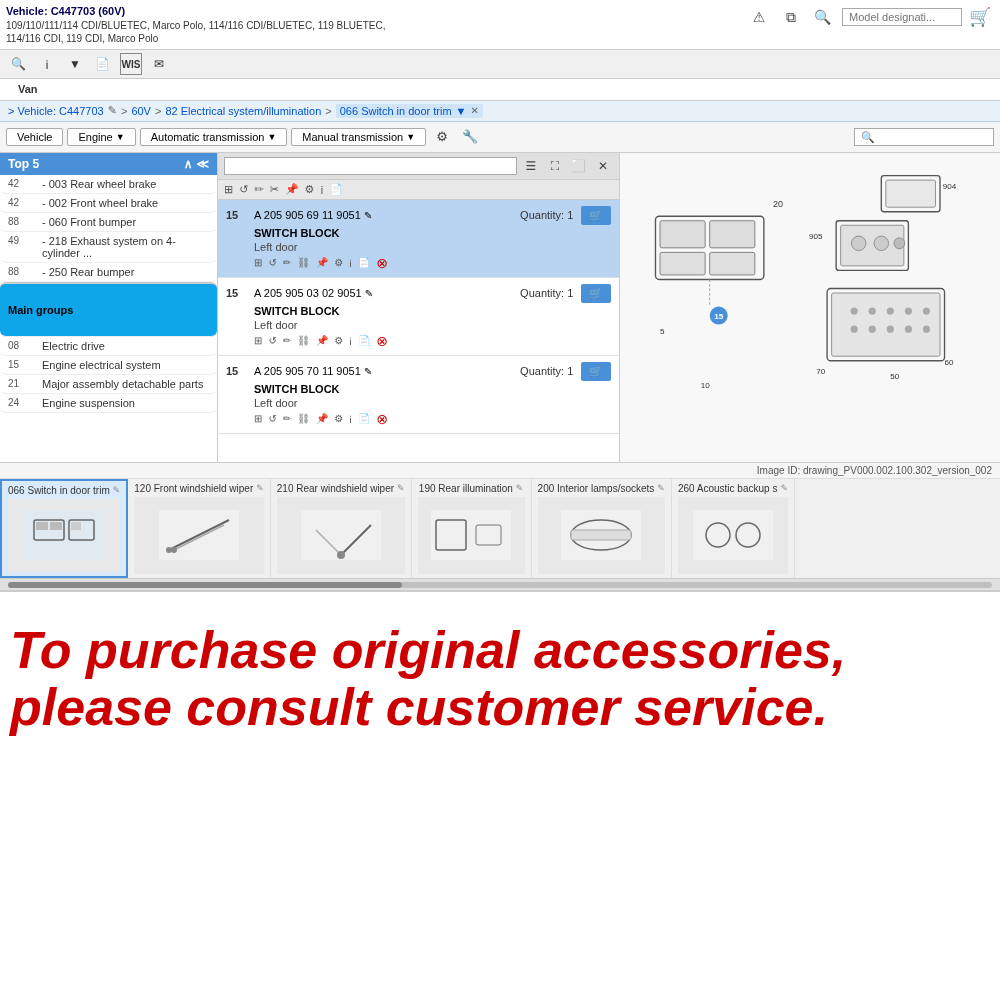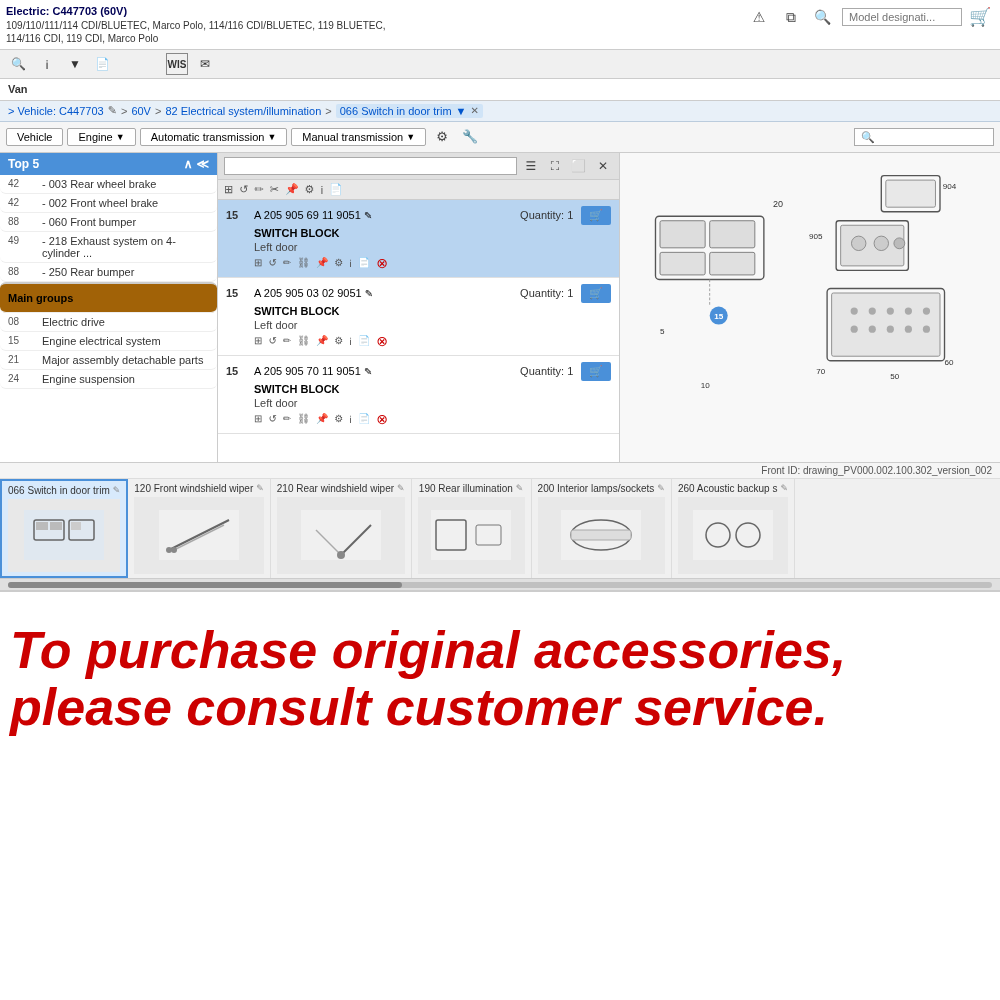--- a/index.html
+++ b/index.html
@@ -8,21 +8,21 @@
     
     .top-bar { display: flex; align-items: flex-start; background: #fff; border-bottom: 1px solid #ccc; padding: 4px 6px; gap: 8px; }
     .top-bar-left { flex: 1; font-size: 11px; color: #333; line-height: 1.4; }
     .top-bar-vehicle { font-weight: bold; color: #005; font-size: 11px; }
     .top-bar-right { display: flex; align-items: center; gap: 6px; flex-shrink: 0; }
     .icon-btn { width: 26px; height: 26px; display: flex; align-items: center; justify-content: center; cursor: pointer; font-size: 14px; color: #444; border: none; background: none; }
     .search-input-top { border: 1px solid #aaa; padding: 2px 6px; font-size: 11px; width: 120px; }
     .cart-btn { font-size: 18px; color: #333; cursor: pointer; }
 
     
-    .van-row { background: #fff; border-bottom: 1px solid #ccc; padding: 2px 8px; font-size: 11px; color: #333; line-height: 1.5; }
+    .van-row { background: #fff; border-bottom: 1px solid #ccc; padding: 2px 18px; font-size: 11px; color: #333; line-height: 1.5; }
 
     
     .breadcrumb { background: #e8f0f8; border-bottom: 1px solid #bcd; padding: 3px 8px; font-size: 11px; display: flex; align-items: center; gap: 4px; flex-wrap: wrap; }
     .breadcrumb span { color: #05c; cursor: pointer; }
     .breadcrumb .sep { color: #666; }
     .breadcrumb .current { background: #d0e4f7; padding: 1px 4px; border-radius: 2px; color: #333; display: flex; align-items: center; gap: 4px; }
     .breadcrumb .current .x { color: #666; cursor: pointer; font-size: 10px; }
 
     
     .toolbar { display: flex; align-items: center; background: #f5f5f5; border-bottom: 1px solid #ccc; padding: 3px 6px; gap: 4px; }
@@ -38,21 +38,21 @@
     
     .main-layout { display: flex; height: 310px; border-bottom: 1px solid #ccc; }
 
     
     .left-panel { width: 218px; border-right: 1px solid #ccc; display: flex; flex-direction: column; flex-shrink: 0; }
     .left-panel-header { background: #4a90d9; color: #fff; padding: 4px 8px; font-weight: bold; font-size: 12px; display: flex; align-items: center; justify-content: space-between; }
     .left-panel-header .hp-icons { display: flex; gap: 4px; }
     .left-panel-header .hp-icon { color: #fff; font-size: 12px; cursor: pointer; }
     .left-panel-list { flex: 1; overflow-y: auto; }
     .left-item { padding: 3px 8px; font-size: 11px; color: #333; cursor: pointer; border-bottom: 1px solid #eee; display: flex; align-items: flex-start; gap: 4px; border-radius: 6px; }
-    .left-item.section-header { font-weight: bold; color: #000; background: #a16207; border-top: 2px solid #ccc; padding: 8px 8px; }
+    .left-item.section-header { font-weight: bold; color: #000; background: #0ea5e9; border-top: 2px solid #ccc; padding: 20px 8px; }
     .left-item .num { color: #555; flex-shrink: 0; font-size: 10px; min-width: 30px; }
 
     
     .center-panel { flex: 1; border-right: 1px solid #ccc; display: flex; flex-direction: column; overflow: hidden; }
     .center-toolbar { background: #e0e0e0; padding: 3px 6px; display: flex; align-items: center; gap: 4px; border-bottom: 1px solid #ccc; }
     .center-toolbar input { flex: 1; border: 1px solid #aaa; padding: 2px 4px; font-size: 11px; }
     .center-toolbar .ct-icon { font-size: 12px; color: #444; cursor: pointer; width: 20px; height: 20px; display: flex; align-items: center; justify-content: center; }
     .center-icon-row { background: #e8e8e8; padding: 2px 6px; display: flex; align-items: center; gap: 6px; border-bottom: 1px solid #ccc; }
     .cir-icon { font-size: 11px; color: #555; cursor: pointer; }
     .parts-list { flex: 1; overflow-y: auto; background: #fff; }
@@ -95,41 +95,41 @@
     .promo-line2 { font-size: 52px; font-weight: 900; color: #cc0000; line-height: 1.1; font-style: italic; }
 
     
     .svg-part-diagram { width: 360px; height: 280px; }
   </style>
 </head>
 <body>
 
 <div class="top-bar">
   <div class="top-bar-left">
-    <div class="top-bar-vehicle">Electric: C447703 (60V)</div>
+    <div class="top-bar-vehicle">Vehicle: C447703 (60V)</div>
     <div style="font-size:10px; color:#333; line-height:1.3">
       109/110/111/114 CDI/BLUETEC, Marco Polo, 114/116 CDI/BLUETEC, 119 BLUETEC,<br>
       114/116 CDI, 119 CDI, Marco Polo
     </div>
   </div>
   <div class="top-bar-right">
     <button class="icon-btn" title="Warning">⚠</button>
     <button class="icon-btn" title="Copy">⧉</button>
     <button class="icon-btn" title="Search">🔍</button>
     <input class="search-input-top" type="text" placeholder="Model designati..." style="">
     <button class="icon-btn cart-btn">🛒</button>
   </div>
 </div>
 
 <div class="icon-toolbar">
   <span class="it-icon">🔍</span>
   <span class="it-icon">ℹ</span>
   <span class="it-icon">▼</span>
   <span class="it-icon">📄</span>
-  <span class="it-icon" style="font-size:10px;font-weight:bold;border:1px solid #888;padding:1px 2px;margin-left:46px;">WIS</span>
+  <span class="it-icon" style="font-size:10px;font-weight:bold;border:1px solid #888;padding:1px 2px;">WIS</span>
   <span class="it-icon">✉</span>
 </div>
 
 <div class="van-row">
   <strong>Van</strong><br>
 </div>
 
 <div class="breadcrumb">
   <span>&gt; Vehicle: C447703</span>
   <span class="sep">✎</span>
@@ -379,21 +379,21 @@
         <text x="35" y="200" font-size="9" fill="#333">5</text>
         <text x="80" y="260" font-size="9" fill="#333">10</text>
       </svg>
     </div>
   </div>
 
 </div>
 
 <div class="bottom-strip">
   <div class="image-id-bar">
-    <span>Front ID: drawing_PV000.002.100.302_version_002</span>
+    <span>Image ID: drawing_PV000.002.100.302_version_002</span>
   </div>
   <div class="thumbnails-bar">
 
     <div class="thumb-item active">
       <div class="thumb-label">
         <span>066 Switch in door trim</span>
         <span class="edit-icon">✎</span>
       </div>
       <div class="thumb-img">
         <svg width="80" height="50" viewBox="0 0 80 50">

